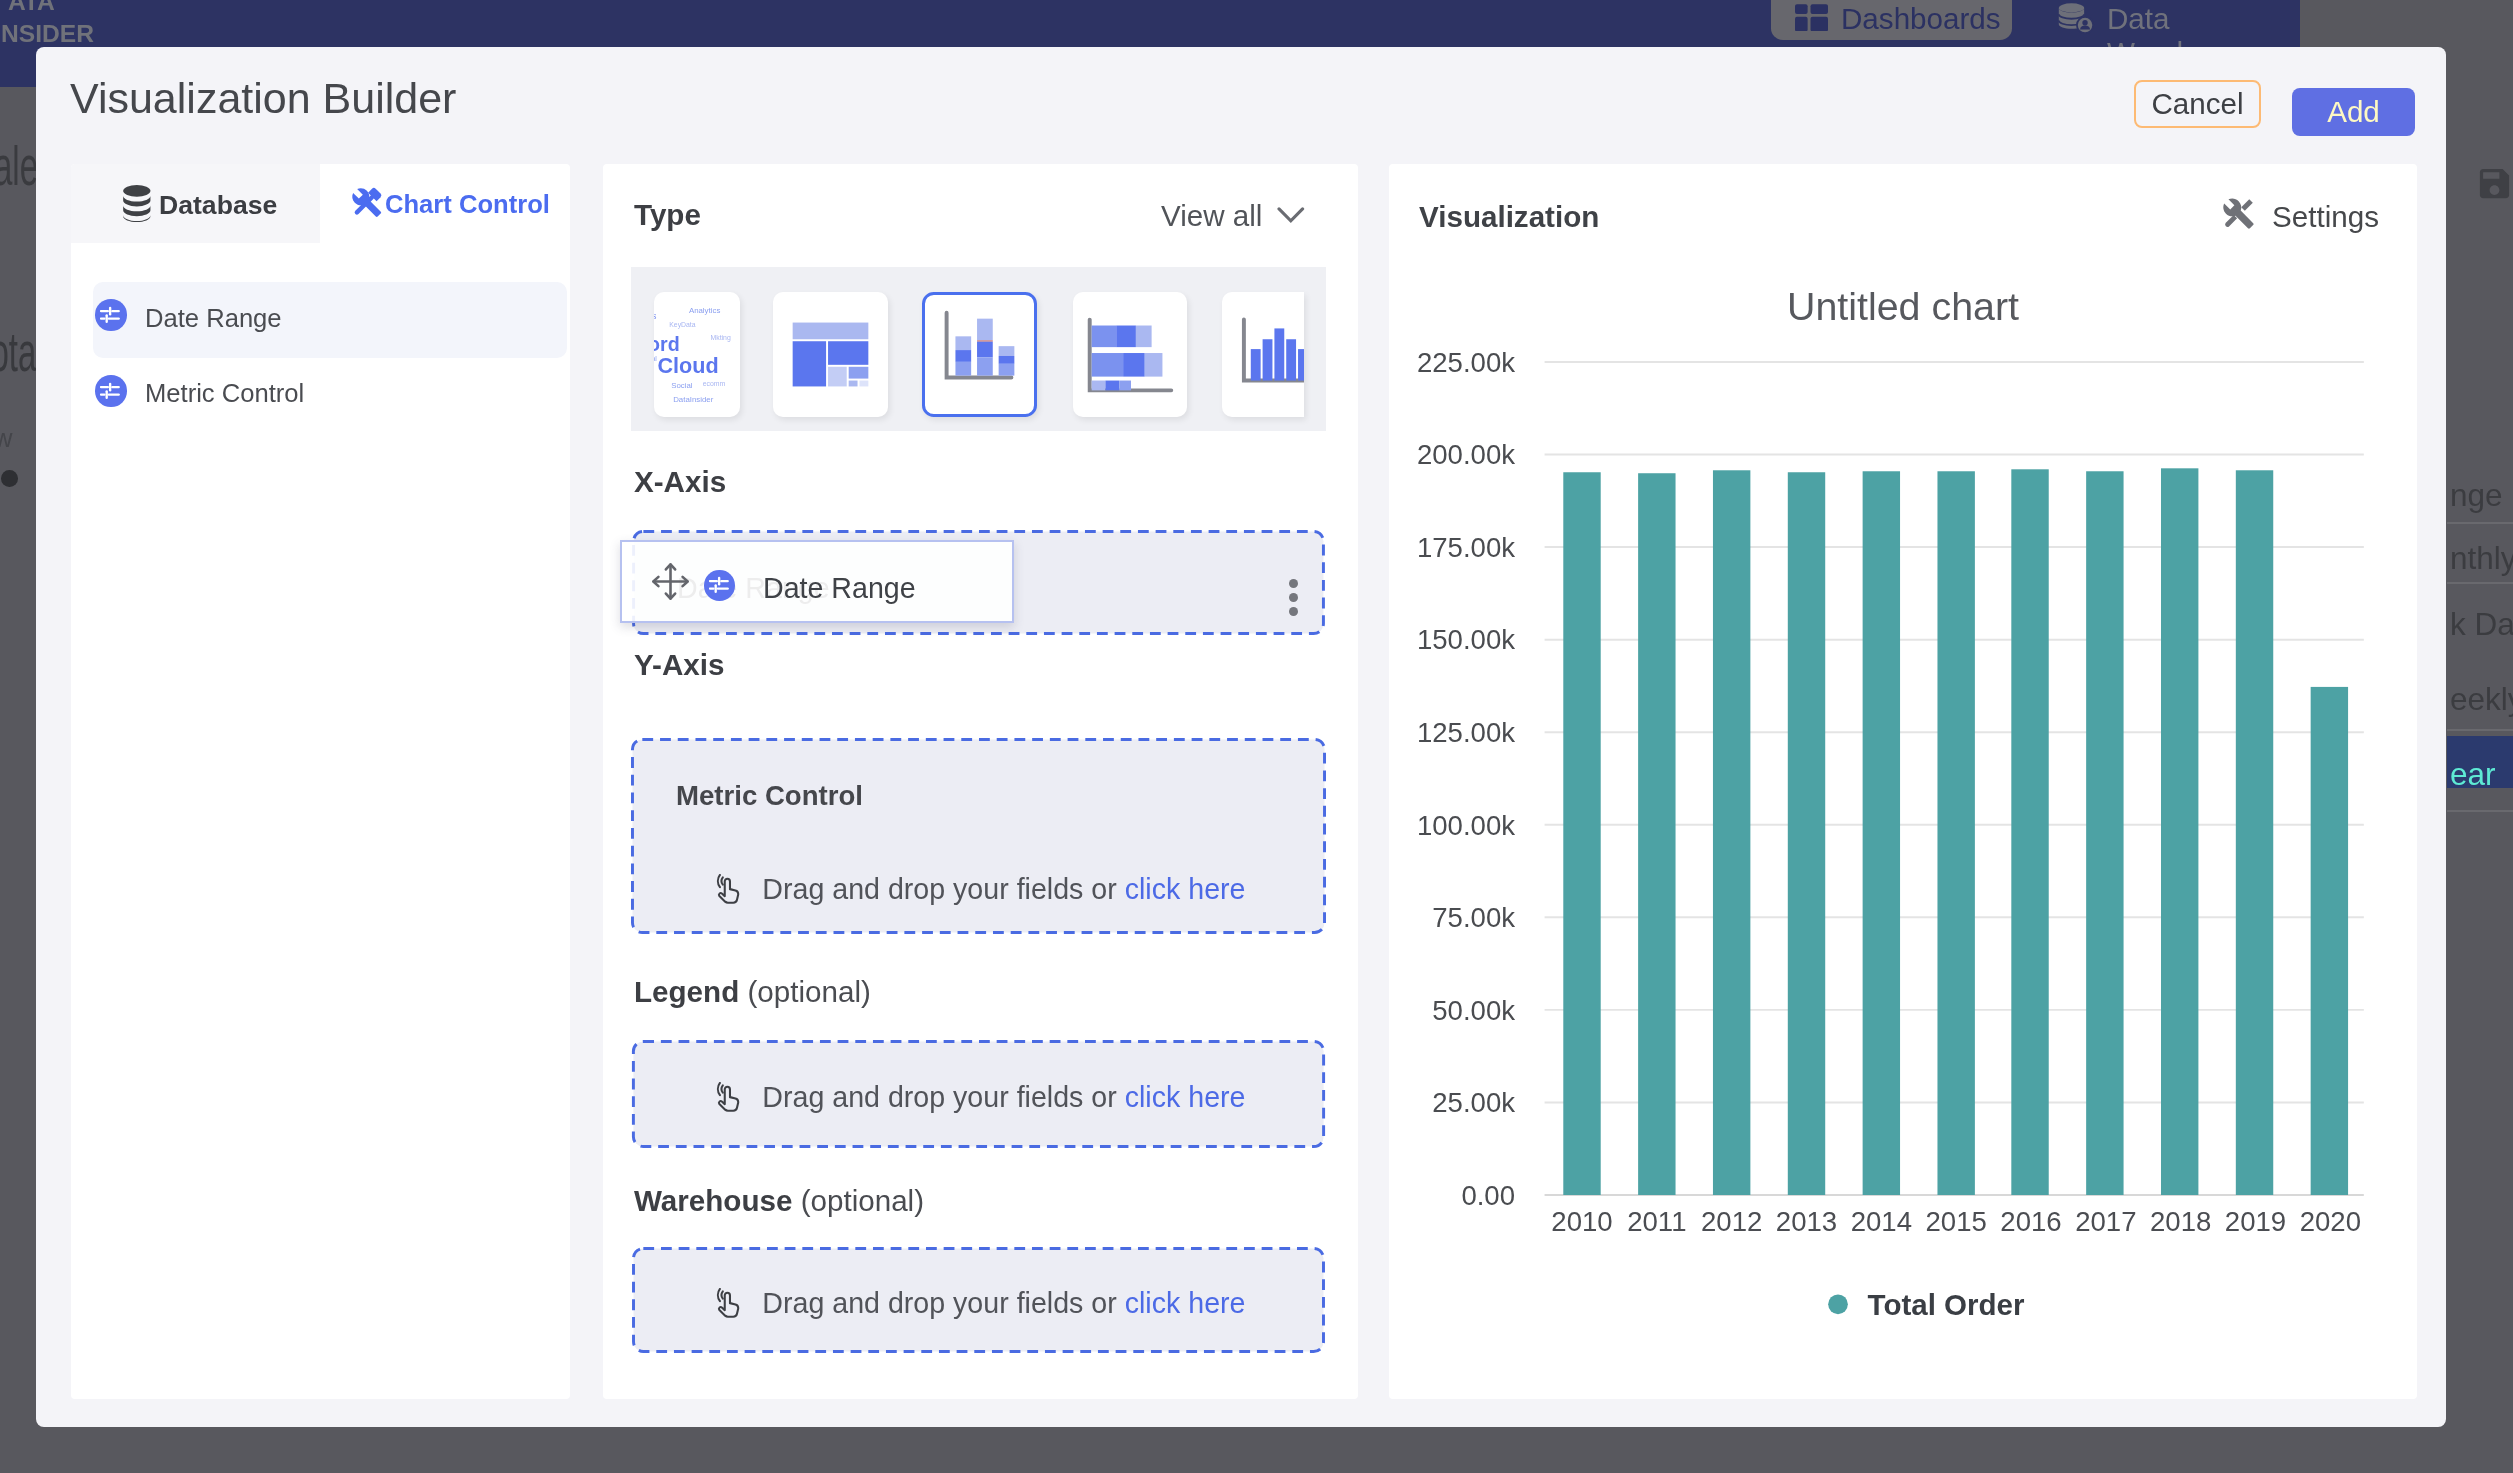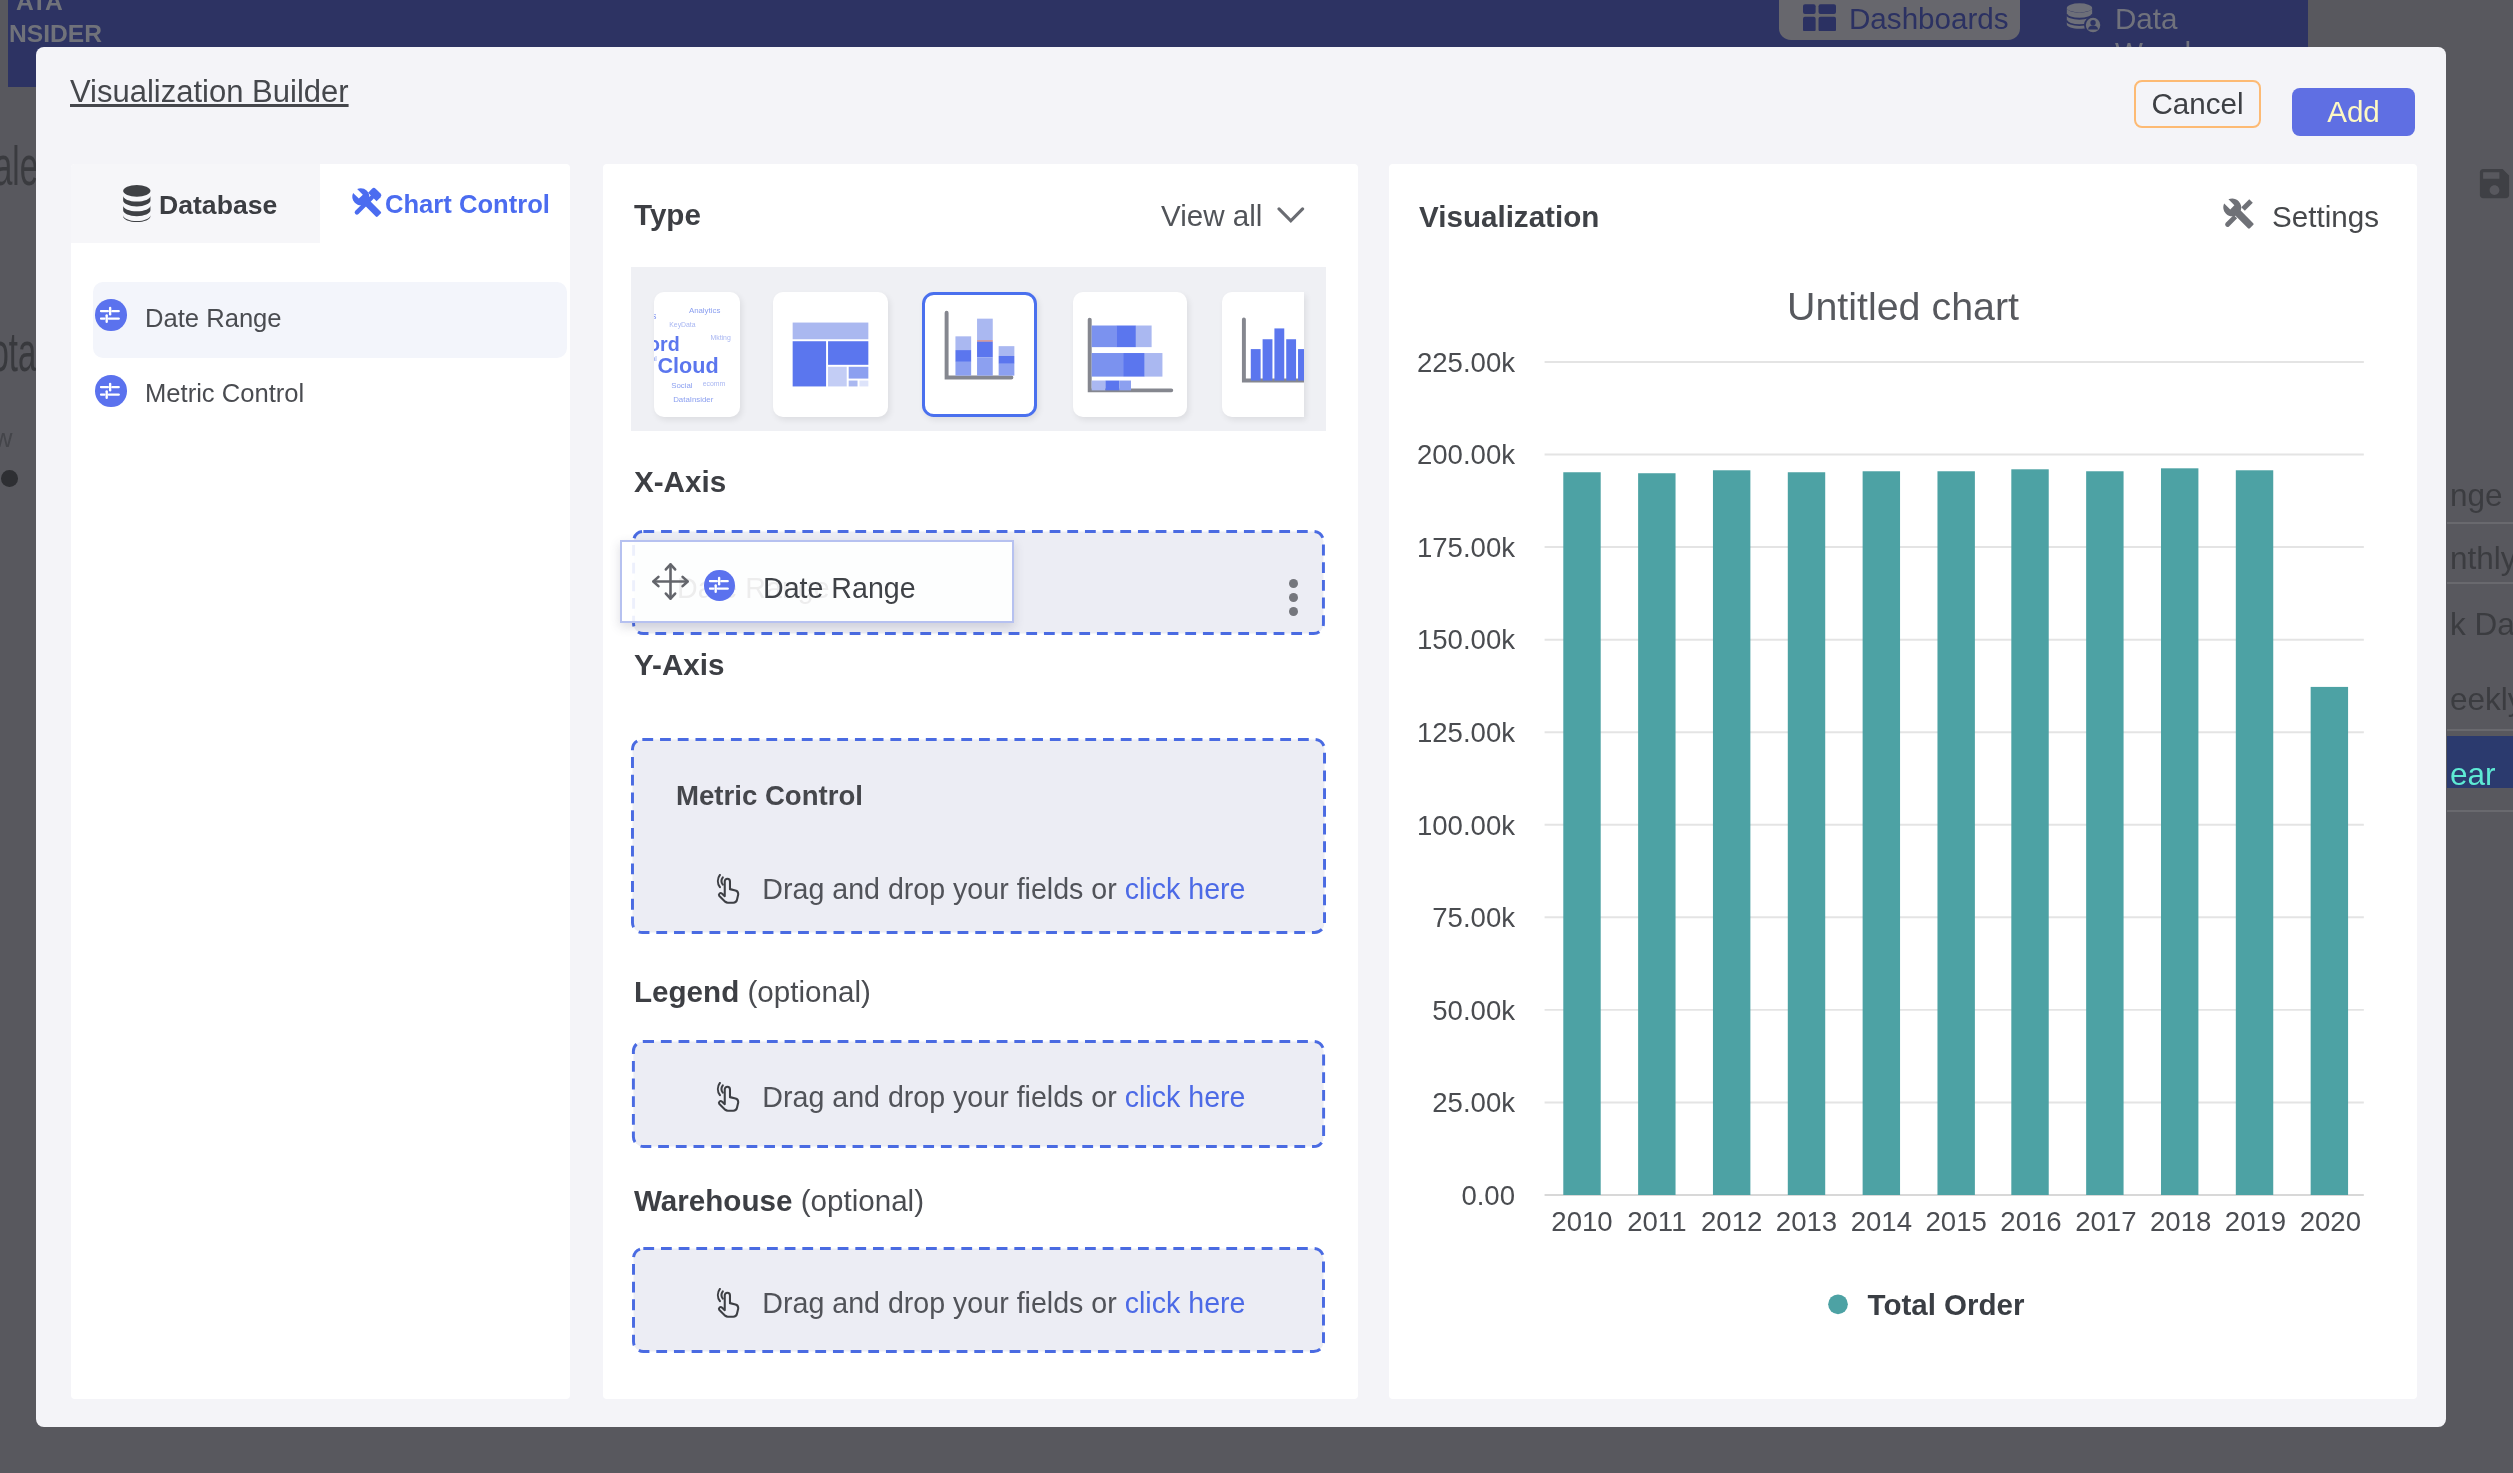--- a/index.html
+++ b/index.html
@@ -5,21 +5,21 @@
   * { margin:0; padding:0; box-sizing:border-box; }
   html,body { width:2514px; height:1474px; overflow:hidden; }
   body { font-family:"Liberation Sans", sans-serif; background:#58585e; }
   #app { position:relative; width:2514px; height:1474px; }
   .abs { position:absolute; }
 </style>
 </head>
 <body>
 <div id="app">
 
-  <div class="abs" id="navbar" style="left:8px;top:0;width:2300px;height:87px;background:#2d3363;overflow:hidden;">
+  <div class="abs" id="navbar" style="left:0;top:0;width:2300px;height:87px;background:#2d3363;overflow:hidden;">
     <div class="abs" style="left:7.9px;top:-11.8px;color:#70727a;font-weight:bold;font-size:24.6px;">ATA</div>
     <div class="abs" style="left:1px;top:19.7px;color:#70727a;font-weight:bold;font-size:24.6px;">NSIDER</div>
 
     <div class="abs" style="left:1771px;top:0;width:241px;height:40px;background:#67676d;border-radius:0 0 11.8px 11.8px;"></div>
     <svg class="abs" style="left:1795px;top:3.9px;" width="33" height="27.6" viewBox="0 0 34 28">
       <rect x="0" y="0" width="13" height="10" rx="2" fill="#2b3162"></rect>
       <rect x="16" y="0" width="18" height="10" rx="2" fill="#2b3162"></rect>
       <rect x="0" y="13" width="13" height="15" rx="2" fill="#2b3162"></rect>
       <rect x="16" y="13" width="18" height="15" rx="2" fill="#2b3162"></rect>
     </svg>
@@ -61,21 +61,21 @@
   <div class="abs" style="left:2450px;top:540px;font-size:31.5px;color:#3b3c40;white-space:nowrap;">nthly</div>
   <div class="abs" style="left:2447px;top:582px;width:67px;height:2px;background:#69696e;"></div>
   <div class="abs" style="left:2450px;top:606px;font-size:31.5px;color:#3b3c40;white-space:nowrap;">k Date</div>
   <div class="abs" style="left:2450px;top:681px;font-size:31.5px;color:#3b3c40;white-space:nowrap;">eekly</div>
   <div class="abs" style="left:2447px;top:729px;width:67px;height:2px;background:#69696e;"></div>
   <div class="abs" style="left:2447px;top:736px;width:67px;height:52px;background:#2b3a6e;"></div>
   <div class="abs" style="left:2450px;top:756px;font-size:31.5px;color:#5eead4;white-space:nowrap;">ear</div>
   <div class="abs" style="left:2447px;top:810px;width:67px;height:2px;background:#69696e;"></div>
 
   <div class="abs" id="modal" style="left:36px;top:47px;width:2410px;height:1380px;background:#f4f4f8;border-radius:7.9px;"></div>
-  <div class="abs" style="left:70px;top:74px;font-size:31px;color:#45474c;text-decoration:underline;">Visualization Builder</div>
+  <div class="abs" style="left:70px;top:74px;font-size:43px;color:#45474c;">Visualization Builder</div>
   <div class="abs" style="left:2134px;top:80px;width:127px;height:48px;border:2px solid #fdba74;border-radius:7.9px;font-size:29.6px;color:#3e4045;text-align:center;line-height:44px;">Cancel</div>
   <div class="abs" style="left:2292px;top:88px;width:123px;height:48px;background:#5f6fe3;border-radius:7.9px;font-size:29.6px;color:#fef9c3;text-align:center;line-height:48px;">Add</div>
 
   <div class="abs" style="left:71px;top:164px;width:499px;height:1235px;background:#ffffff;border-radius:3.9px;"></div>
   <div class="abs" style="left:71px;top:164px;width:249px;height:79px;background:#f6f6f9;border-radius:3.9px 0 0 0;"></div>
   <svg class="abs" style="left:122px;top:185px;" width="29.6" height="37" viewBox="0 0 30 38">
     <g fill="#3f4145">
       <ellipse cx="15" cy="6" rx="14" ry="6"></ellipse>
       <path d="M1 11 c0 3.3 6.3 6 14 6 s14-2.7 14-6 v5 c0 3.3-6.3 6-14 6 S1 19.3 1 16 z"></path>
       <path d="M1 21 c0 3.3 6.3 6 14 6 s14-2.7 14-6 v5 c0 3.3-6.3 6-14 6 S1 29.3 1 26 z"></path>

